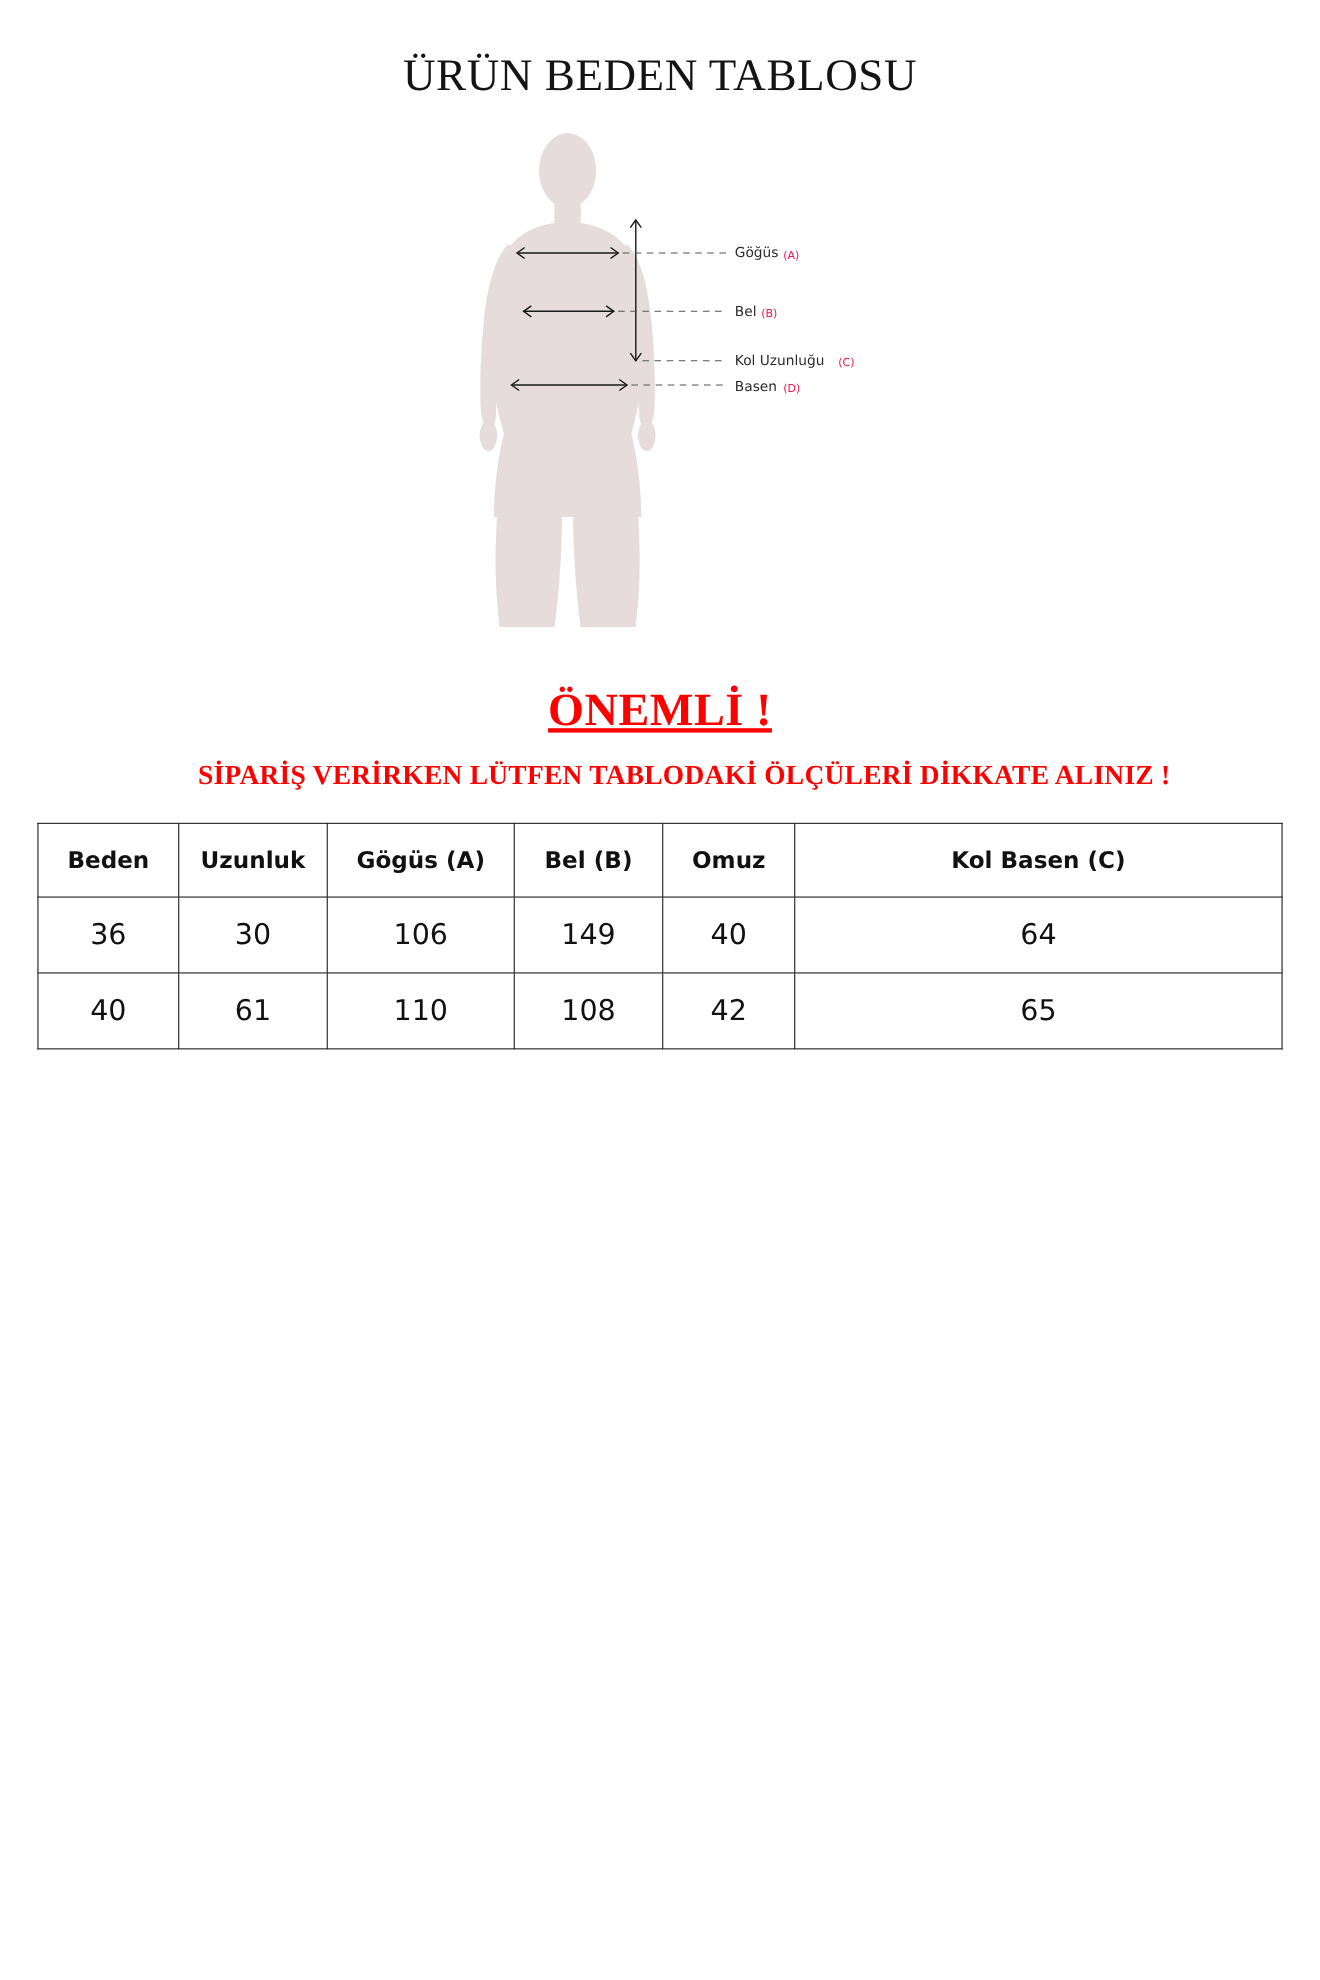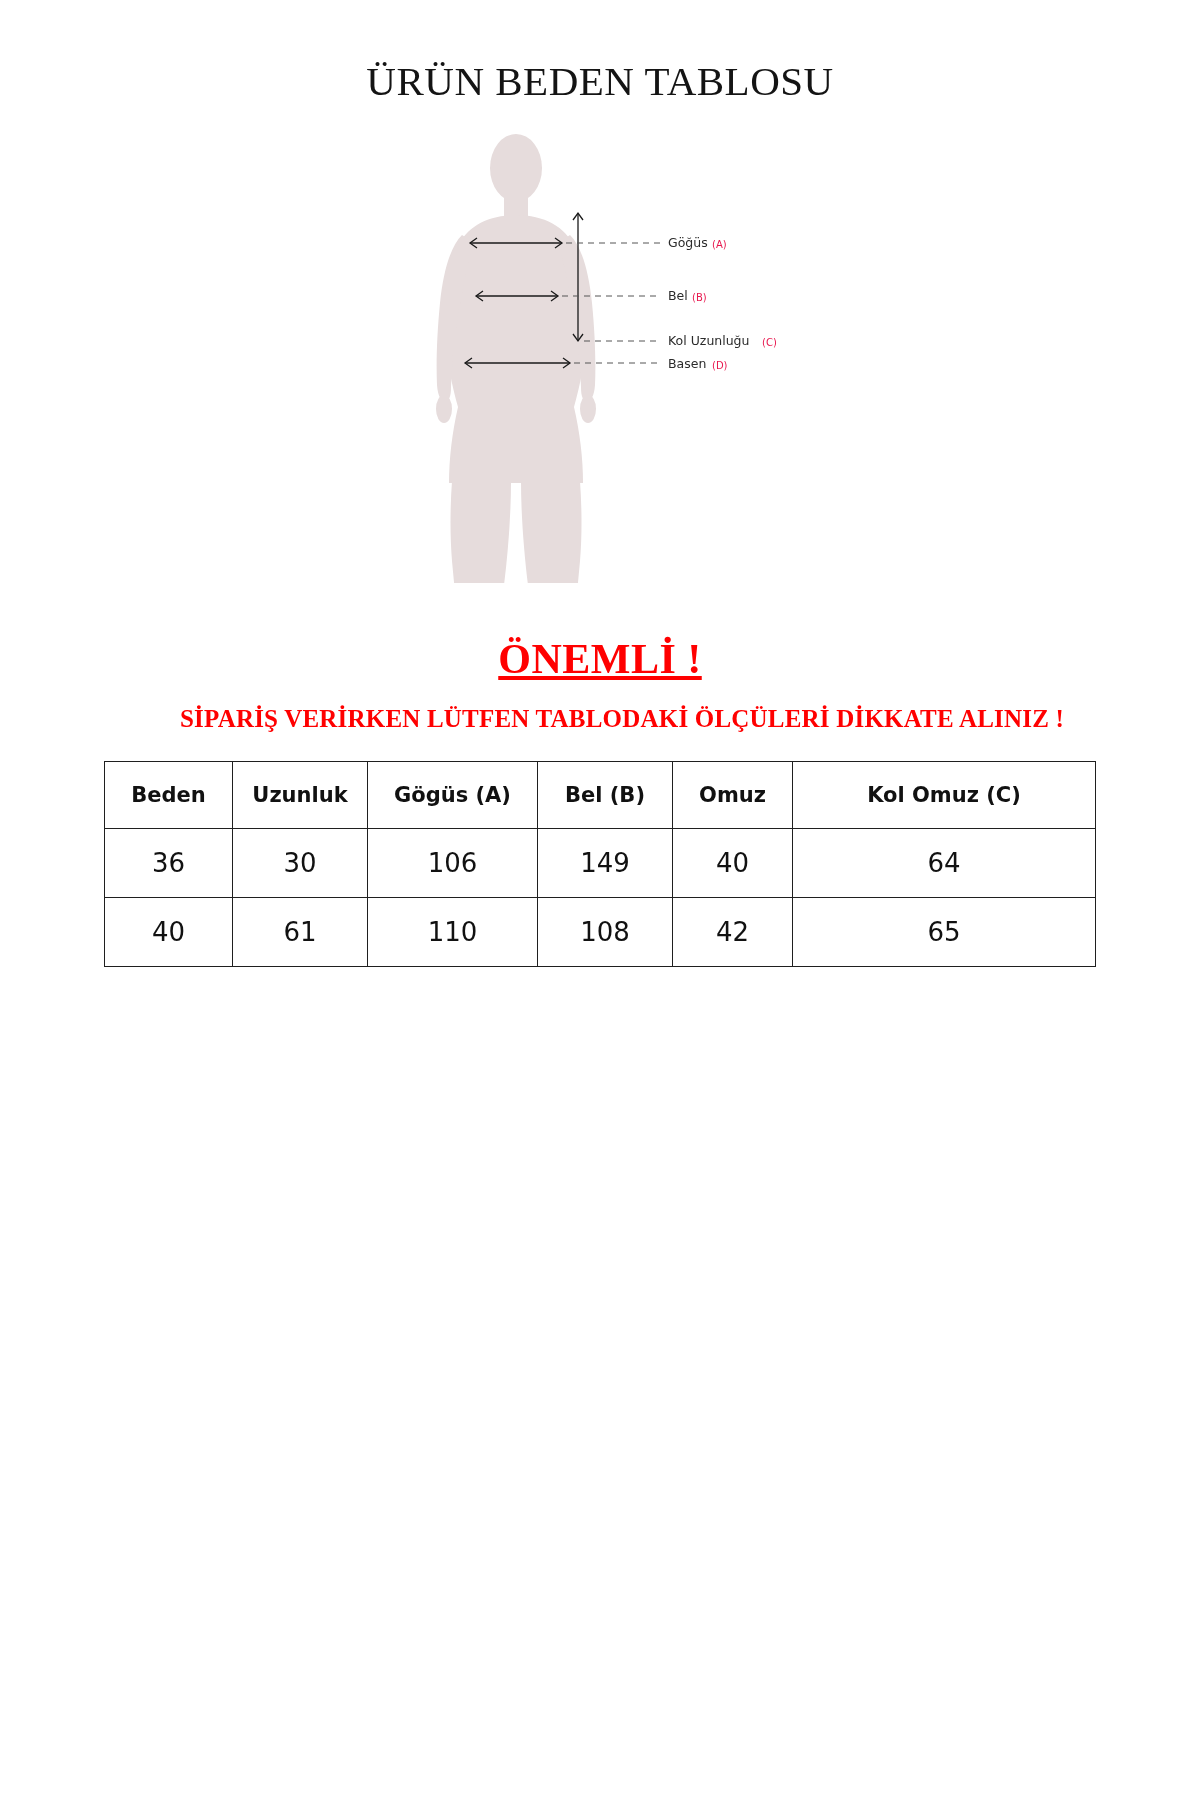--- a/index.html
+++ b/index.html
@@ -20,21 +20,21 @@
     height: 1800px;
     position: relative;
   }
   .title {
     text-align: center;
     font-family: "Liberation Serif", serif;
     font-size: 41px;
     font-weight: 400;
     letter-spacing: 0.5px;
     color: #141414;
-    margin: 17px;
+    margin: 4px;
     padding-top: 40px;
   }
 
   
   .figure-wrap {
     position: relative;
     width: 1033px;
     height: 460px;
     margin-top: 18px;
   }
@@ -62,21 +62,21 @@
     font-weight: 700;
     font-size: 25px;
     margin-top: 22px;
     letter-spacing: 0.2px;
     margin-left: 44px;
   }
 
   
   .table-wrap {
     margin: 28px auto 4px auto;
-    width: 992px;
+    width: 1132px;
   }
   table.size-table {
     border-collapse: collapse;
     width: 100%;
     table-layout: fixed;
   }
   table.size-table th,
   table.size-table td {
     border: 1px solid #1f1f1f;
     text-align: center;
@@ -248,21 +248,21 @@
           <col class="c-omuz">
           <col class="c-kol">
       </colgroup>
       <thead>
         <tr>
           <th>Beden</th>
           <th>Uzunluk</th>
           <th>Gögüs (A)</th>
           <th>Bel (B)</th>
           <th>Omuz</th>
-          <th>Kol Omuz (C)</th>
+          <th>Kol Basen (C)</th>
         </tr>
       </thead>
       <tbody>
         <tr>
           <td>36</td>
           <td>30</td>
           <td>106</td>
           <td>149</td>
           <td>40</td>
           <td>64</td>

